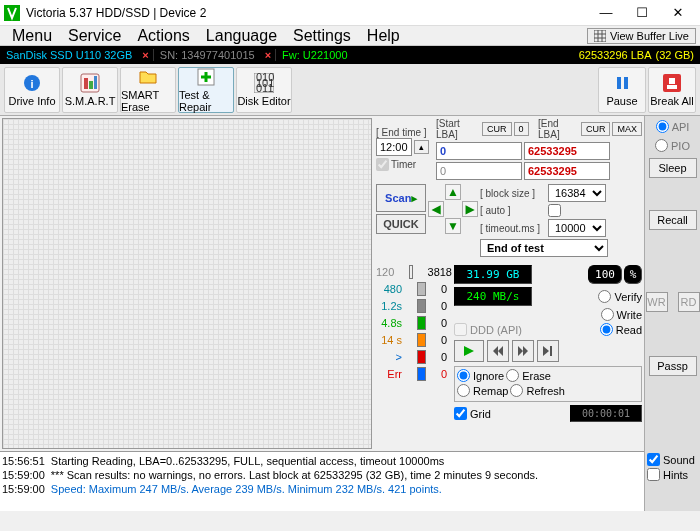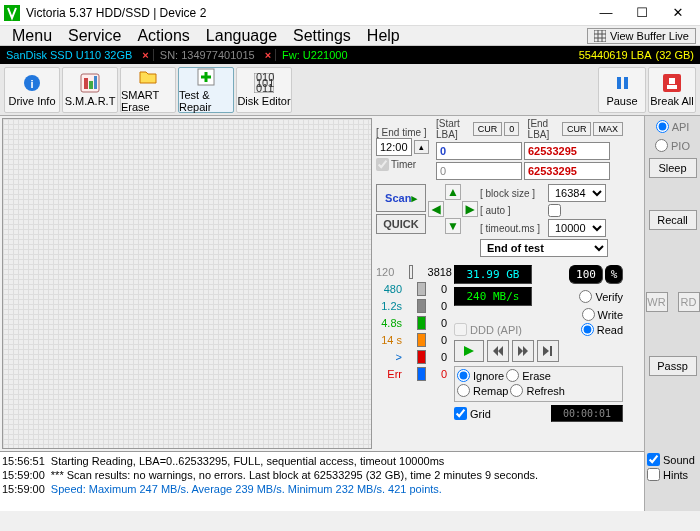--- a/index.html
+++ b/index.html
@@ -22,21 +22,21 @@
 .toolbar { height: 52px; background: #e8e8e8; border-bottom: 1px solid #aaa; display: flex; align-items: center; padding: 2px 4px; gap: 2px; }
 .tbtn { width: 56px; height: 46px; border: 1px solid #ccc; background: #f4f4f4; display: flex; flex-direction: column; align-items: center; justify-content: center; gap: 2px; font-size: 10px; border-radius: 2px; }
 .tbtn.active { border: 1px solid #7ab; background: #eaf3fb; }
 .tbtn .ico { width: 20px; height: 20px; display: flex; align-items: center; justify-content: center; }
 .tbtn.pb { width: 48px; }
 .spacer { flex: 1; }
 .main { display: flex; height: 335px; }
 .canvas-wrap { width: 370px; border: 1px solid #999; margin: 2px; background: #eee; position: relative; }
 .canvas { position: absolute; inset: 0; background-image: repeating-linear-gradient(#ddd 0 1px, transparent 1px 5px), repeating-linear-gradient(90deg, #ddd 0 1px, transparent 1px 5px); background-color: #eee; }
 .midcol { flex: 1; padding: 2px; }
-.rightcol { width: 56px; background: #ddd; border-left: 1px solid #aaa; padding: 4px 2px; display: flex; flex-direction: column; gap: 6px; align-items: center; margin-left: 19px; }
+.rightcol { width: 56px; background: #ddd; border-left: 1px solid #aaa; padding: 4px 2px; display: flex; flex-direction: column; gap: 6px; align-items: center; }
 .row { display: flex; align-items: center; gap: 2px; margin-bottom: 2px; }
 .lbl { font-size: 10px; color: #444; }
 .inp { border: 1px solid #888; background: #fff; padding: 1px 3px; height: 18px; font-size: 11px; }
 .inp.red { color: #c00; font-weight: bold; }
 .inp.blue { color: #24c; font-weight: bold; }
 .smallbtn { border: 1px solid #999; background: #f0f0f0; padding: 1px 4px; font-size: 9px; height: 14px; line-height: 10px; }
 .btn { border: 1px solid #888; background: #eee; padding: 2px 6px; font-size: 11px; }
 .scanbtn { width: 50px; height: 28px; display: flex; align-items: center; justify-content: center; font-weight: bold; color: #24c; }
 .quickbtn { width: 50px; height: 20px; font-weight: bold; color: #444; }
 .arrowpad { width: 50px; height: 50px; position: relative; }
@@ -105,21 +105,21 @@
   </div>
 </div>
 
 <div class="infobar">
   <span class="dev">SanDisk SSD U110 32GB</span>
   <span class="x">×</span>
   <span class="seg gray"><span>SN:</span> <span>134977401015</span></span>
   <span class="x">×</span>
   <span class="seg green"><span>Fw:</span> <span>U221000</span></span>
   <span style="flex:1"></span>
-  <span class="yellow" style="padding-right:4px">55440619 LBA</span>
+  <span class="yellow" style="padding-right:4px">62533296 LBA</span>
   <span class="yellow" style="padding-right:6px">(32 GB)</span>
 </div>
 
 <div class="toolbar">
   <div class="tbtn">
     <span class="ico">
         <svg width="20" height="20">
           <circle cx="10" cy="10" r="8" fill="#27d"></circle>
           <text x="10" y="15" text-anchor="middle" fill="#fff" font-size="13" font-weight="bold">i</text>
         </svg>

